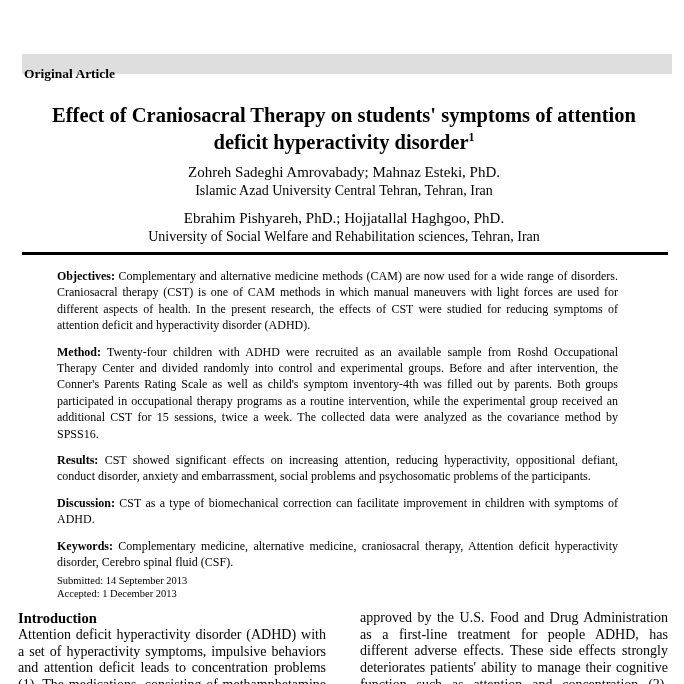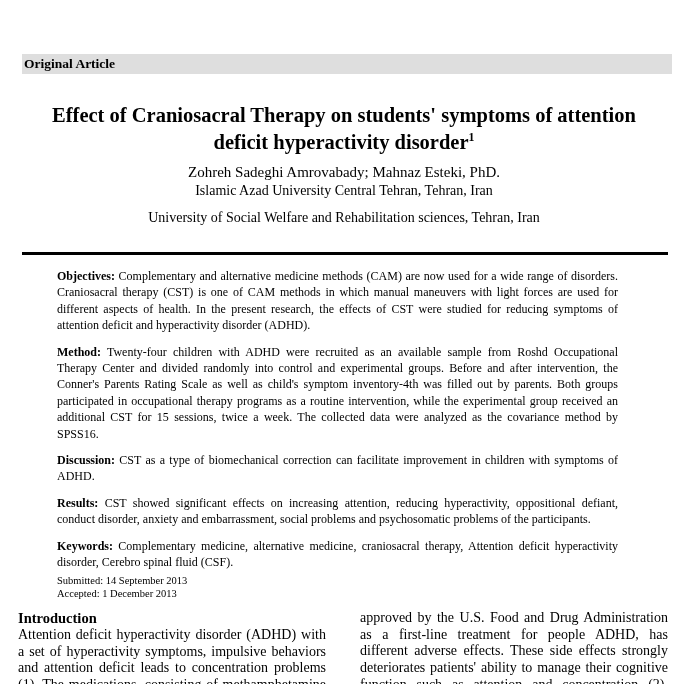--- a/index.html
+++ b/index.html
@@ -39,21 +39,21 @@
   .article-type-band {
     position: absolute;
     top: 54px;
     left: 22px;
     width: 650px;
     height: 20px;
     background: #dedede;
   }
   .article-type-label {
     position: absolute;
-    top: 2px;
+    top: 12px;
     left: 2px;
     font-weight: bold;
     font-size: 13.5px;
     line-height: 16px;
   }
 
   
   .title-block {
     position: absolute;
     top: 96px;
@@ -169,31 +169,32 @@
   <div class="title-block">
     <h1 class="paper-title"><span>Effect of Craniosacral Therapy on students' symptoms of attention deficit hyperactivity disorder</span><sup>1</sup></h1>
   </div>
 
   <div class="authors-block">
     <div class="author-group">
       <div class="author-names">Zohreh Sadeghi Amrovabady; Mahnaz Esteki, PhD.</div>
       <div class="author-affil">Islamic Azad University Central Tehran, Tehran, Iran</div>
     </div>
     <div class="author-group">
+      <div class="author-names">Ebrahim Pishyareh, PhD.; Hojjatallal Haghgoo, PhD.</div>
       <div class="author-affil">University of Social Welfare and Rehabilitation sciences, Tehran, Iran</div>
     </div>
   </div>
 
   <div class="abstract-rule"></div>
 
   <div class="abstract">
     <p><span class="lead">Objectives:</span><span> Complementary and alternative medicine methods (CAM) are now used for a wide range of disorders. Craniosacral therapy (CST) is one of CAM methods in which manual maneuvers with light forces are used for different aspects of health. In the present research, the effects of CST were studied for reducing symptoms of attention deficit and hyperactivity disorder (ADHD).</span></p>
     <p><span class="lead">Method:</span><span> Twenty-four children with ADHD were recruited as an available sample from Roshd Occupational Therapy Center and divided randomly into control and experimental groups. Before and after intervention, the Conner's Parents Rating Scale as well as child's symptom inventory-4th was filled out by parents. Both groups participated in occupational therapy programs as a routine intervention, while the experimental group received an additional CST for 15 sessions, twice a week. The collected data were analyzed as the covariance method by SPSS16.</span></p>
+    <p><span class="lead">Results:</span><span> CST showed significant effects on increasing attention, reducing hyperactivity, oppositional defiant, conduct disorder, anxiety and embarrassment, social problems and psychosomatic problems of the participants.</span></p>
     <p><span class="lead">Discussion:</span><span> CST as a type of biomechanical correction can facilitate improvement in children with symptoms of ADHD.</span></p>
-    <p><span class="lead">Results:</span><span> CST showed significant effects on increasing attention, reducing hyperactivity, oppositional defiant, conduct disorder, anxiety and embarrassment, social problems and psychosomatic problems of the participants.</span></p>
     <p><span class="lead">Keywords:</span><span> Complementary medicine, alternative medicine, craniosacral therapy, Attention deficit hyperactivity disorder, Cerebro spinal fluid (CSF).</span></p>
   </div>
 
   <div class="dates">
     <div>Submitted: 14 September 2013</div>
     <div>Accepted: 1 December 2013</div>
   </div>
 
   <div class="body-columns">
     <div class="column">

